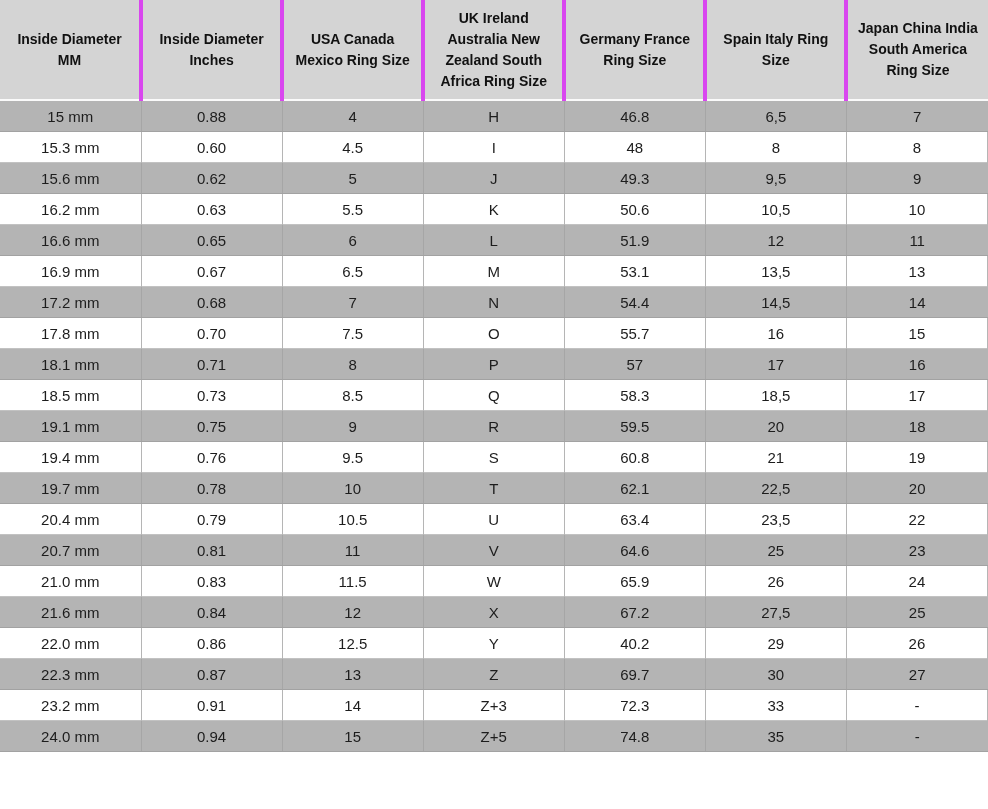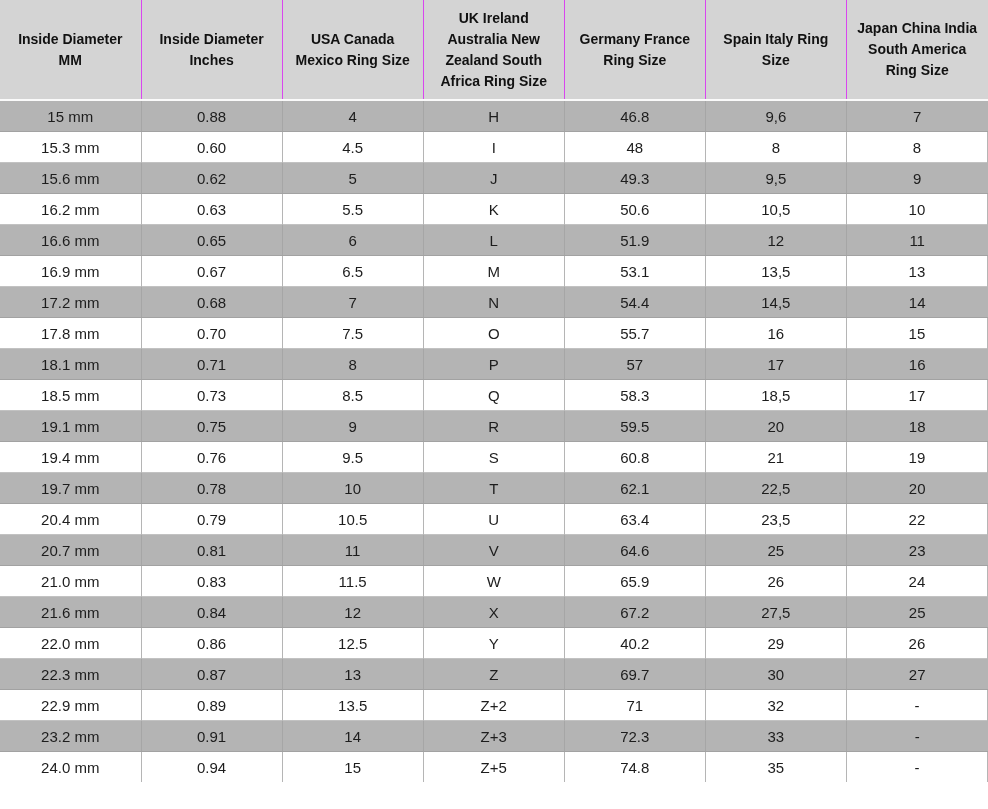--- a/index.html
+++ b/index.html
@@ -22,21 +22,21 @@
   table.ring-table th {
     background: #d4d4d4;
     color: #111111;
     font-size: 14px;
     font-weight: bold;
     line-height: 21px;
     text-align: center;
     vertical-align: middle;
     height: 95px;
     padding: 2px 6px;
-    border-right: 1px solid #d946ef;
+    border-right: 4px solid #d946ef;
     border-bottom: 2px solid #fafafa;
     word-wrap: break-word;
   }
   table.ring-table th:last-child { border-right: none; }
   table.ring-table td {
     color: #1d1d1d;
     font-size: 15px;
     text-align: center;
     vertical-align: middle;
     height: 30px;
@@ -71,21 +71,21 @@
           <th>Japan China India South America Ring Size</th>
         </tr>
     </thead>
     <tbody>
         <tr>
           <td>15 mm</td>
           <td>0.88</td>
           <td>4</td>
           <td>H</td>
           <td>46.8</td>
-          <td>9,6</td>
+          <td>6,5</td>
           <td>7</td>
         </tr>
         <tr>
           <td>15.3 mm</td>
           <td>0.60</td>
           <td>4.5</td>
           <td>I</td>
           <td>48</td>
           <td>8</td>
           <td>8</td>
@@ -237,29 +237,20 @@
         <tr>
           <td>22.3 mm</td>
           <td>0.87</td>
           <td>13</td>
           <td>Z</td>
           <td>69.7</td>
           <td>30</td>
           <td>27</td>
         </tr>
         <tr>
-          <td>22.9 mm</td>
-          <td>0.89</td>
-          <td>13.5</td>
-          <td>Z+2</td>
-          <td>71</td>
-          <td>32</td>
-          <td>-</td>
-        </tr>
-        <tr>
           <td>23.2 mm</td>
           <td>0.91</td>
           <td>14</td>
           <td>Z+3</td>
           <td>72.3</td>
           <td>33</td>
           <td>-</td>
         </tr>
         <tr>
           <td>24.0 mm</td>

